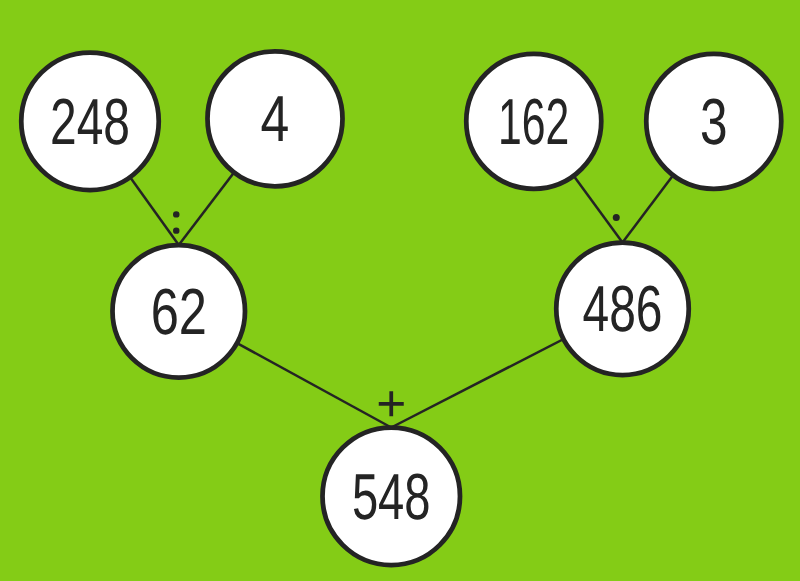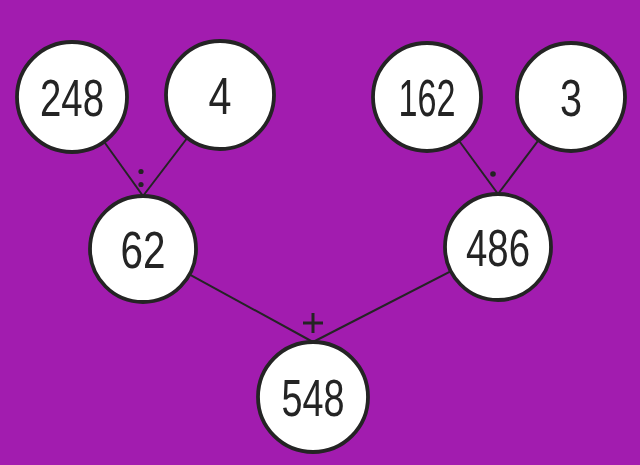--- a/index.html
+++ b/index.html
@@ -4,21 +4,21 @@
 <style>
   html, body {
     margin: 0;
     padding: 0;
     background: #ffffff;
   }
   .stage {
     position: relative;
     width: 640px;
     height: 465px;
-    background: #a21caf;
+    background: #84cc16;
     overflow: hidden;
   }
   svg {
     display: block;
   }
   .node-label {
     font-family: "Liberation Sans", sans-serif;
     font-weight: 400;
   }
 </style>

